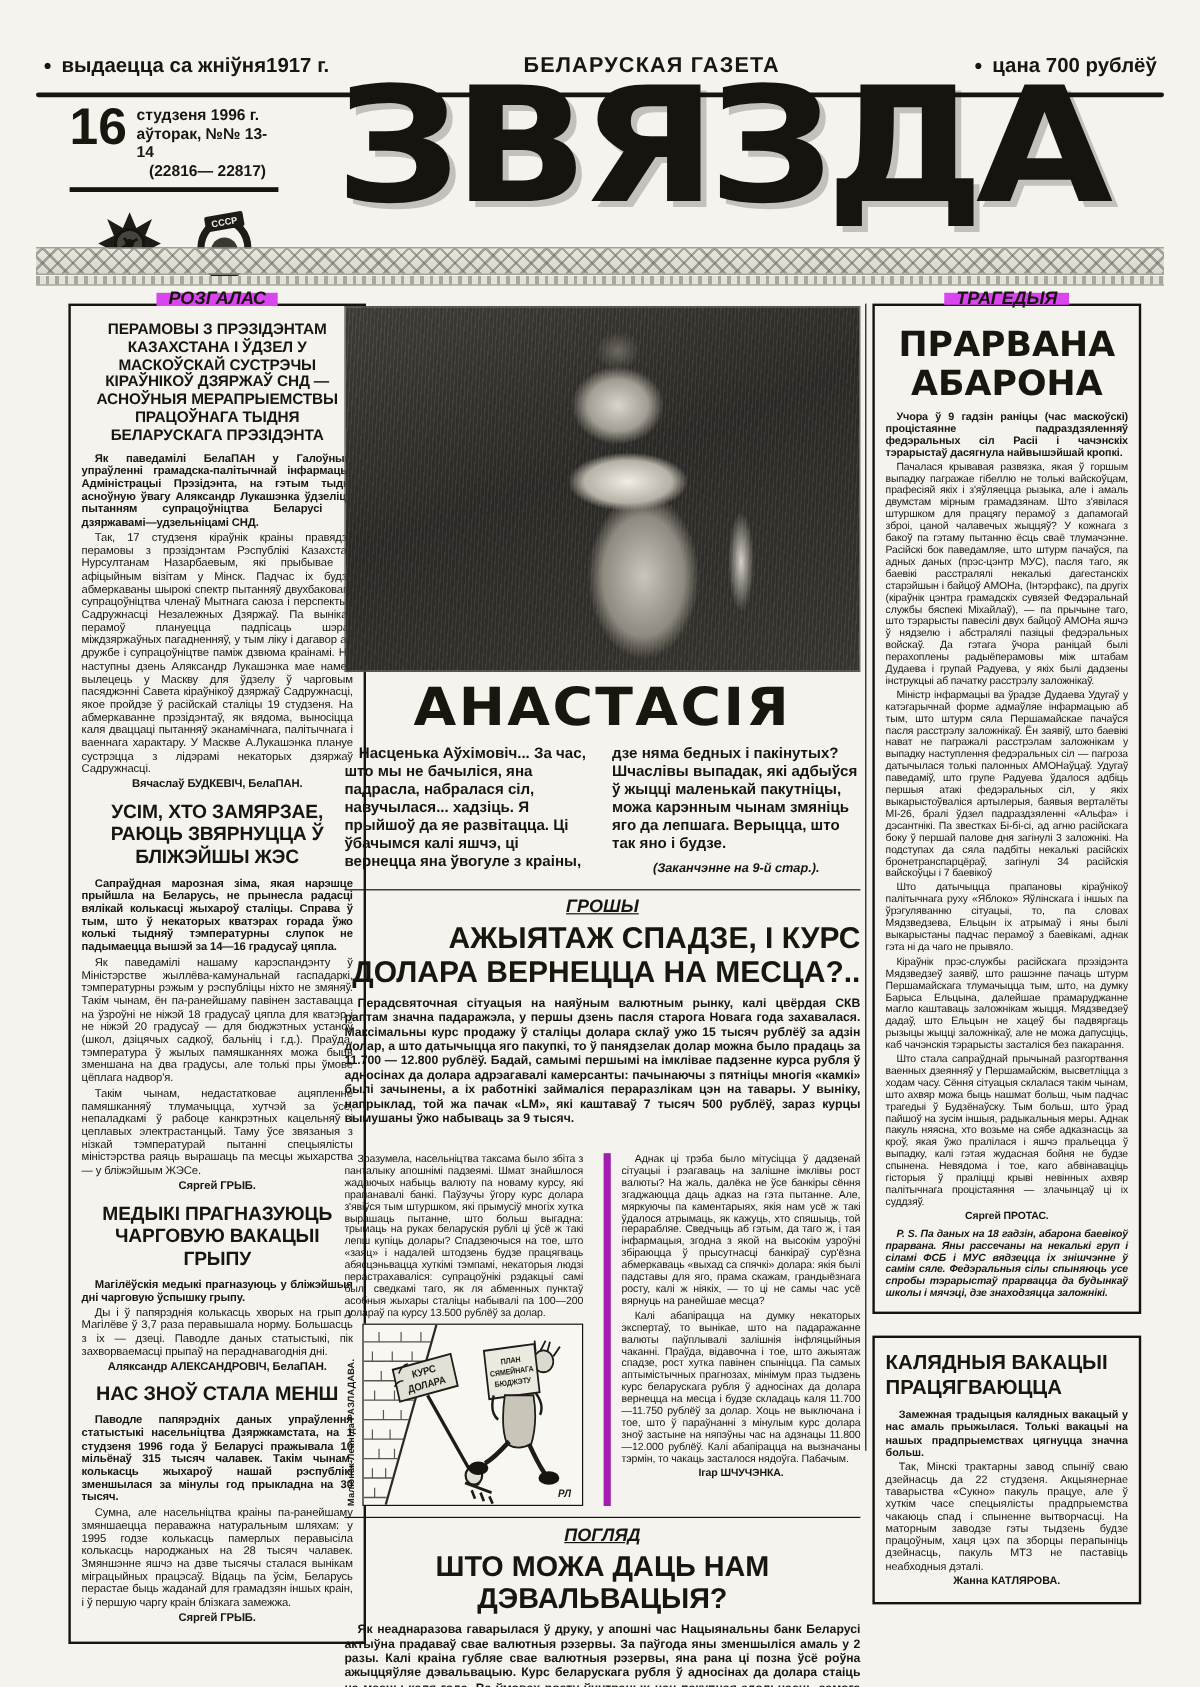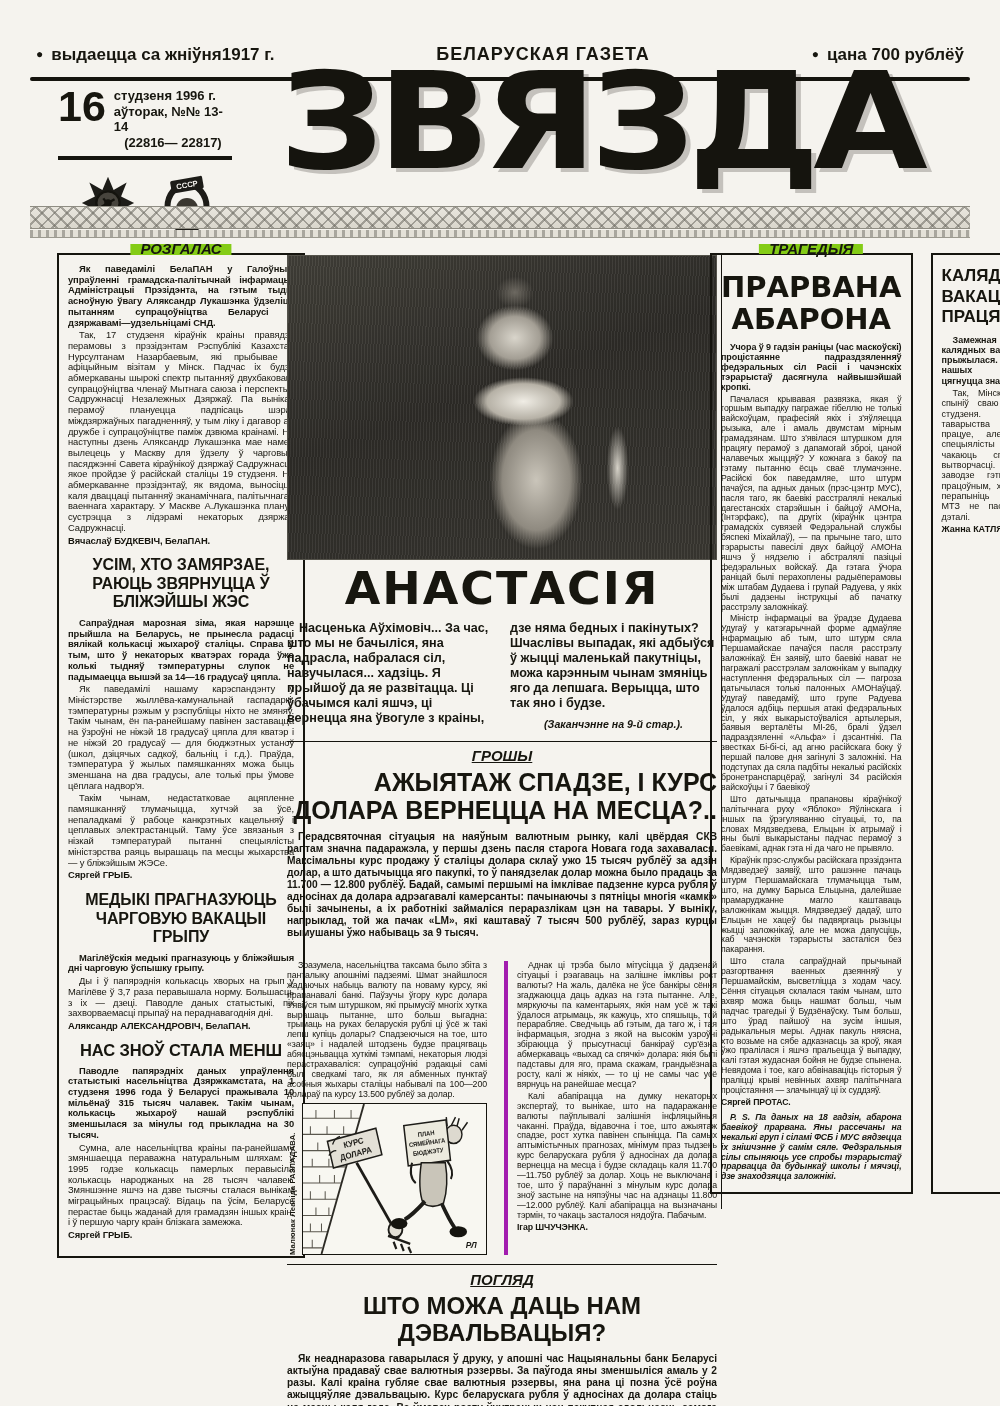--- a/index.html
+++ b/index.html
@@ -34,22 +34,22 @@
        repeating-linear-gradient(-45deg, rgba(110,108,100,.55) 0 2px, rgba(0,0,0,0) 2px 9px),
        linear-gradient(#e9e6de,#d9d6cc);
      border-top:1px solid #8f8d83;border-bottom:1px solid #8f8d83;}
   .ornament2{position:absolute;left:30px;right:30px;top:230px;height:7px;
      background:repeating-linear-gradient(90deg, rgba(110,108,100,.5) 0 3px, rgba(0,0,0,0) 3px 8px),#e4e1d8;
      border-bottom:1px solid #9b998f;}
 
   
   p{margin:0 0 2px;text-align:justify;text-indent:11px;}
   .lead{font-weight:bold;}
-  .byline{text-align:left;font-weight:bold;margin:2px 0 5px;}
-  .boxlabel{position:absolute;top:-11px;left:50%;transform:translateX(-50%);background:#84cc16;
+  .byline{text-align:center;font-weight:bold;margin:2px 0 5px;}
+  .boxlabel{position:absolute;top:-11px;left:50%;transform:translateX(-50%);background:#d946ef;
             padding:0 10px;font-style:italic;font-weight:bold;font-size:15px;white-space:nowrap;}
 
   
   .leftbox{position:absolute;left:57px;top:253px;width:226px;border:2px solid #15140e;
            padding:9px 9px 10px;font-size:9.4px;line-height:10.7px;letter-spacing:-.1px;}
   .small-head{font-size:12.8px;line-height:14.8px;text-align:center;margin:3px 3px 6px;font-weight:bold;}
   .mid-head{font-size:16px;line-height:18.6px;text-align:center;margin:10px 1px 6px;font-weight:bold;}
   .one-head{font-size:16.5px;line-height:19px;text-align:center;margin:9px 0 6px;font-weight:bold;}
 
   
@@ -69,32 +69,32 @@
   .anacol{flex:1;text-align:left;}
   .anacol .ind{text-indent:12px;display:block;}
   .cont{font-style:italic;text-align:center;font-size:10.6px;margin-top:6px;}
   .hroshy{border-top:1.5px solid #15140e;margin-top:9px;padding-top:5px;}
   .seclabel{text-align:center;font-style:italic;font-weight:bold;font-size:15px;
             text-decoration:underline;margin-bottom:4px;}
   .bighead{font-size:25px;line-height:28px;text-align:right;margin:2px 0 7px;font-weight:bold;}
   .hlead{font-weight:bold;font-size:10.2px;line-height:12px;margin-bottom:22px;}
   .hcols{display:flex;}
   .hcol{flex:1;font-size:8.8px;line-height:9.9px;letter-spacing:-.1px;}
-  .hcol + .hcol{border-left:4px solid #a21caf;margin-left:17px;padding-left:9px;}
+  .hcol + .hcol{border-left:6px solid #a21caf;margin-left:17px;padding-left:9px;}
   .cartoon-row{position:relative;margin-top:3px;padding-left:15px;}
   .cartoon-caption{position:absolute;left:1px;top:0;bottom:0;writing-mode:vertical-rl;
       transform:rotate(180deg);font-weight:bold;font-size:7.6px;letter-spacing:.2px;white-space:nowrap;}
   .cartoon-box{border:1.2px solid #15140e;height:150px;background:#f8f7f1;}
   .pohliad{border-top:1.5px solid #15140e;margin-top:9px;padding-top:6px;}
   .pohliad h2{font-size:24px;line-height:27px;text-align:center;margin:2px 0 7px;font-weight:bold;}
   .plead{font-weight:bold;font-size:10.2px;line-height:12.2px;}
 
   
   .vdivider{position:absolute;left:721px;top:253px;height:956px;border-left:1.5px solid #15140e;}
-  .rightcol{position:absolute;left:710px;top:253px;width:252px;display:flex;gap:18px;}
+  .rightcol{position:absolute;left:727px;top:253px;width:224px;display:flex;flex-direction:column;gap:18px;}
   .rbox{position:relative;border:2px solid #15140e;padding:9px 9px 8px;
         font-size:8.7px;line-height:9.9px;letter-spacing:-.1px;}
   .rbox p{text-indent:9px;}
   .tragehead{font-family:"DejaVu Sans",sans-serif;font-size:29px;line-height:32px;text-align:center;
              margin:7px 0 8px;font-weight:bold;letter-spacing:0;}
   .rlead{font-weight:bold;font-size:9px;}
   .ps{font-weight:bold;font-style:italic;}
   .rbox2{border:2px solid #15140e;padding:9px 9px 8px;font-size:9px;line-height:10.3px;}
   .kalhead{font-size:17px;line-height:20.5px;text-align:left;font-weight:bold;margin:2px 0 7px;}
 
@@ -150,20 +150,21 @@
 
   <div class="masthead-title">ЗВЯЗДА</div>
 
   <div class="ornament"></div>
   <div class="ornament2"></div>
 
   <section class="leftbox">
     <div class="boxlabel">РОЗГАЛАС</div>
 
     <article>
+      <h2 class="small-head">ПЕРАМОВЫ З ПРЭЗІДЭНТАМ КАЗАХСТАНА І ЎДЗЕЛ У МАСКОЎСКАЙ СУСТРЭЧЫ КІРАЎНІКОЎ ДЗЯРЖАЎ СНД — АСНОЎНЫЯ МЕРАПРЫЕМСТВЫ ПРАЦОЎНАГА ТЫДНЯ БЕЛАРУСКАГА ПРЭЗІДЭНТА</h2>
       <p class="lead">Як паведамілі БелаПАН у Галоўным упраўленні грамадска-палітычнай інфармацыі Адміністрацыі Прэзідэнта, на гэтым тыдні асноўную ўвагу Аляксандр Лукашэнка ўдзеліць пытанням супрацоўніцтва Беларусі з дзяржавамі—удзельніцамі СНД.</p>
       <p>Так, 17 студзеня кіраўнік краіны правядзе перамовы з прэзідэнтам Рэспублікі Казахстан Нурсултанам Назарбаевым, які прыбывае з афіцыйным візітам у Мінск. Падчас іх будзе абмеркаваны шырокі спектр пытанняў двухбаковага супрацоўніцтва членаў Мытнага саюза і перспектыў Садружнасці Незалежных Дзяржаў. Па выніках перамоў плануецца падпісаць шэраг міждзяржаўных пагадненняў, у тым ліку і дагавор аб дружбе і супрацоўніцтве паміж дзвюма краінамі. На наступны дзень Аляксандр Лукашэнка мае намер вылецець у Маскву для ўдзелу ў чарговым пасяджэнні Савета кіраўнікоў дзяржаў Садружнасці, якое пройдзе ў расійскай сталіцы 19 студзеня. На абмеркаванне прэзідэнтаў, як вядома, выносіцца каля дваццаці пытанняў эканамічнага, палітычнага і ваеннага характару. У Маскве А.Лукашэнка плануе сустрэцца з лідэрамі некаторых дзяржаў Садружнасці.</p>
       <div class="byline">Вячаслаў БУДКЕВІЧ, БелаПАН.</div>
     </article>
 
     <article>
       <h2 class="mid-head">УСІМ, ХТО ЗАМЯРЗАЕ, РАЮЦЬ ЗВЯРНУЦЦА Ў БЛІЖЭЙШЫ ЖЭС</h2>
       <p class="lead">Сапраўдная марозная зіма, якая нарэшце прыйшла на Беларусь, не прынесла радасці вялікай колькасці жыхароў сталіцы. Справа ў тым, што ў некаторых кватэрах горада ўжо колькі тыдняў тэмпературны слупок не падымаецца вышэй за 14—16 градусаў цяпла.</p>
       <p>Як паведамілі нашаму карэспандэнту ў Міністэрстве жыллёва-камунальнай гаспадаркі, тэмпературны рэжым у рэспубліцы ніхто не змяняў. Такім чынам, ён па-ранейшаму павінен заставацца на ўзроўні не ніжэй 18 градусаў цяпла для кватэр і не ніжэй 20 градусаў — для бюджэтных устаноў (школ, дзіцячых садкоў, бальніц і г.д.). Праўда, тэмпература ў жылых памяшканнях можа быць зменшана на два градусы, але толькі пры ўмове цёплага надвор'я.</p>
       <p>Такім чынам, недастатковае ацяпленне памяшканняў тлумачыцца, хутчэй за ўсё, непаладкамі ў рабоце канкрэтных кацельняў і цеплавых электрастанцый. Таму ўсе звязаныя з нізкай тэмпературай пытанні спецыялісты міністэрства раяць вырашаць па месцы жыхарства — у бліжэйшым ЖЭСе.</p>

